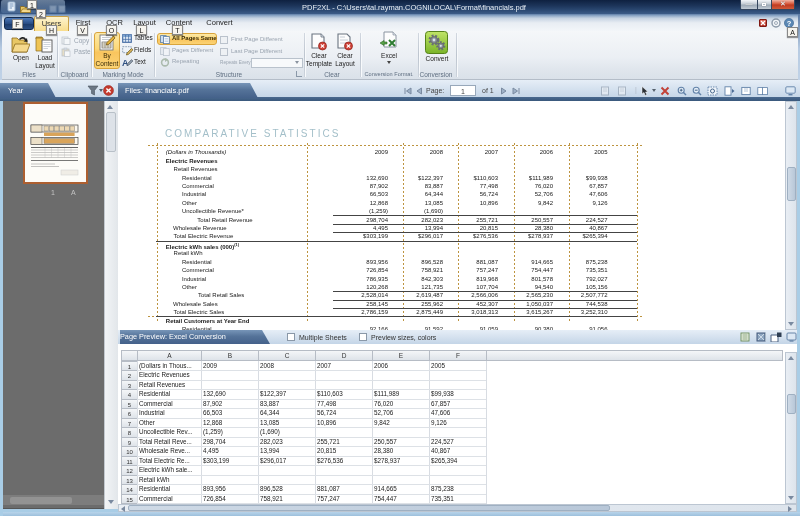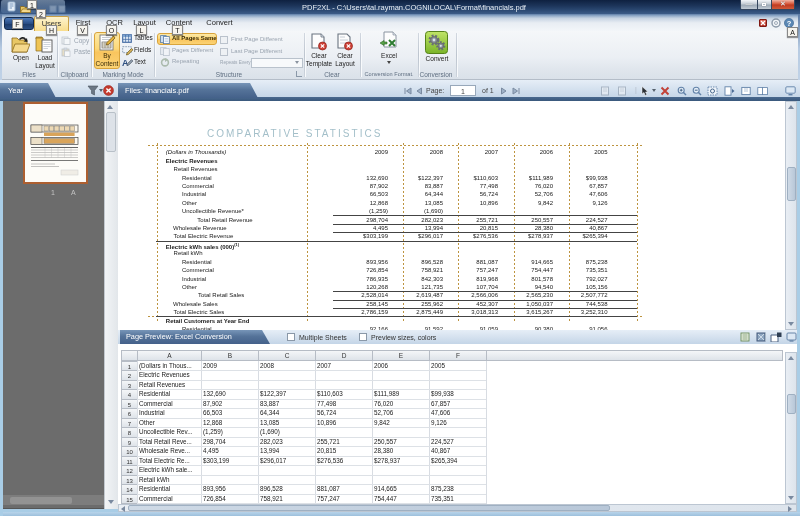--- a/index.html
+++ b/index.html
@@ -356,21 +356,21 @@
 <div class="abs" style="left:71px;top:189px;font-size:7px;color:#c4c4c4;">A</div>
 
 <div class="abs" style="left:104px;top:101px;width:14px;height:408px;background:linear-gradient(90deg,#f2f4f6,#e2e6ea);border-left:1px solid #c2c8ce;"></div>
 <div class="abs" style="left:106px;top:112px;width:10px;height:40px;background:#dde2e8;border:1px solid #b8c0c8;border-radius:2px;"></div>
 <div class="abs" style="left:107px;top:105px;width:0;height:0;border-left:3px solid transparent;border-right:3px solid transparent;border-bottom:4px solid #7a8aa0;"></div>
 <div class="abs" style="left:108px;top:500px;width:0;height:0;border-left:3px solid transparent;border-right:3px solid transparent;border-top:4px solid #7a8aa0;"></div>
 <div class="abs" style="left:3px;top:495px;width:101px;height:10px;background:#7d7d7d;"></div>
 <div class="abs" style="left:10px;top:496.5px;width:62px;height:7px;background:#939393;border-radius:2px;"></div>
 
 <div class="abs" id="srcview">
- <div class="abs" style="left:47px;top:27px;font-size:10px;letter-spacing:2.05px;color:#a3bfc9;margin-left:42px;">COMPARATIVE STATISTICS</div>
+ <div class="abs" style="left:47px;top:27px;font-size:10px;letter-spacing:2.05px;color:#a3bfc9;">COMPARATIVE STATISTICS</div>
 
   <div class="abs" style="left:30px;top:44px;width:496px;height:1px;background:repeating-linear-gradient(90deg,#bd9440 0 2px,rgba(0,0,0,0) 2px 4px);"></div>
  <div class="abs" style="left:30px;top:215px;width:496px;height:1px;background:repeating-linear-gradient(90deg,#bd9440 0 2px,rgba(0,0,0,0) 2px 4px);"></div>
  <div class="abs" style="left:189px;top:41px;width:1px;height:179px;background:repeating-linear-gradient(0deg,#bd9440 0 2px,rgba(0,0,0,0) 2px 4px);"></div>
  <div class="abs" style="left:285px;top:41px;width:1px;height:179px;background:repeating-linear-gradient(0deg,#bd9440 0 2px,rgba(0,0,0,0) 2px 4px);"></div>
  <div class="abs" style="left:340px;top:41px;width:1px;height:179px;background:repeating-linear-gradient(0deg,#bd9440 0 2px,rgba(0,0,0,0) 2px 4px);"></div>
  <div class="abs" style="left:396px;top:41px;width:1px;height:179px;background:repeating-linear-gradient(0deg,#bd9440 0 2px,rgba(0,0,0,0) 2px 4px);"></div>
  <div class="abs" style="left:451px;top:41px;width:1px;height:179px;background:repeating-linear-gradient(0deg,#bd9440 0 2px,rgba(0,0,0,0) 2px 4px);"></div>
  <div class="abs" style="left:39px;top:41px;width:1px;height:179px;background:repeating-linear-gradient(0deg,#bd9440 0 2px,rgba(0,0,0,0) 2px 4px);"></div>
  <div class="abs" style="left:519px;top:41px;width:1px;height:179px;background:repeating-linear-gradient(0deg,#bd9440 0 2px,rgba(0,0,0,0) 2px 4px);"></div>
@@ -529,21 +529,21 @@
 <div class="rule" style="top:139.6px;left:38px;width:481px;"></div>
 <div class="rule" style="top:190.1px;left:215px;width:304px;"></div>
 <div class="rule" style="top:198.5px;left:215px;width:304px;"></div>
 <div class="rule" style="top:206.9px;left:215px;width:304px;"></div>
 <div class="rule" style="top:215.3px;left:38px;width:481px;"></div>
 </div>
 </div>
 
 <div class="abs" id="pvpanel">
  <div class="abs" id="pvhdr"></div>
- <div class="abs" style="left:2px;top:0;width:150px;height:14px;color:#fff;font-size:7.3px;line-height:14px;padding-left:6px;background:linear-gradient(#7795b8,#557399 45%,#44618a);clip-path:polygon(0 0,142px 0,150px 100%,0 100%);">Page Preview: Excel Conversion</div>
+ <div class="abs" style="left:2px;top:0;width:150px;height:14px;color:#fff;font-size:7.3px;line-height:14px;padding-left:0;background:linear-gradient(#7795b8,#557399 45%,#44618a);clip-path:polygon(0 0,142px 0,150px 100%,0 100%);">Page Preview: Excel Conversion</div>
  <div class="abs" style="left:169px;top:3px;width:8px;height:8px;background:#fff;border:1px solid #8a98a8;"></div>
  <div class="abs" style="left:181px;top:3px;font-size:7px;color:#333;line-height:9px;">Multiple Sheets</div>
  <div class="abs" style="left:241px;top:3px;width:8px;height:8px;background:#fff;border:1px solid #8a98a8;"></div>
  <div class="abs" style="left:253px;top:3px;font-size:7px;color:#333;line-height:9px;">Preview sizes, colors</div>
  <svg class="abs" style="left:622px;top:2px;" width="11" height="10" viewBox="0 0 11 10">
       <rect x="1" y="1" width="8" height="8" fill="#e8f0e4" stroke="#6a8a5a" stroke-width="0.9"></rect>
       <path d="M2.5 3 H7.5 M2.5 5 H7.5 M2.5 7 H7.5" stroke="#6a8a5a" stroke-width="0.7"></path>
     </svg>
  <svg class="abs" style="left:638px;top:2px;" width="11" height="10" viewBox="0 0 11 10">
       <rect x="1" y="1" width="8" height="8" fill="#8ea6c0" stroke="#42597a" stroke-width="1"></rect>

